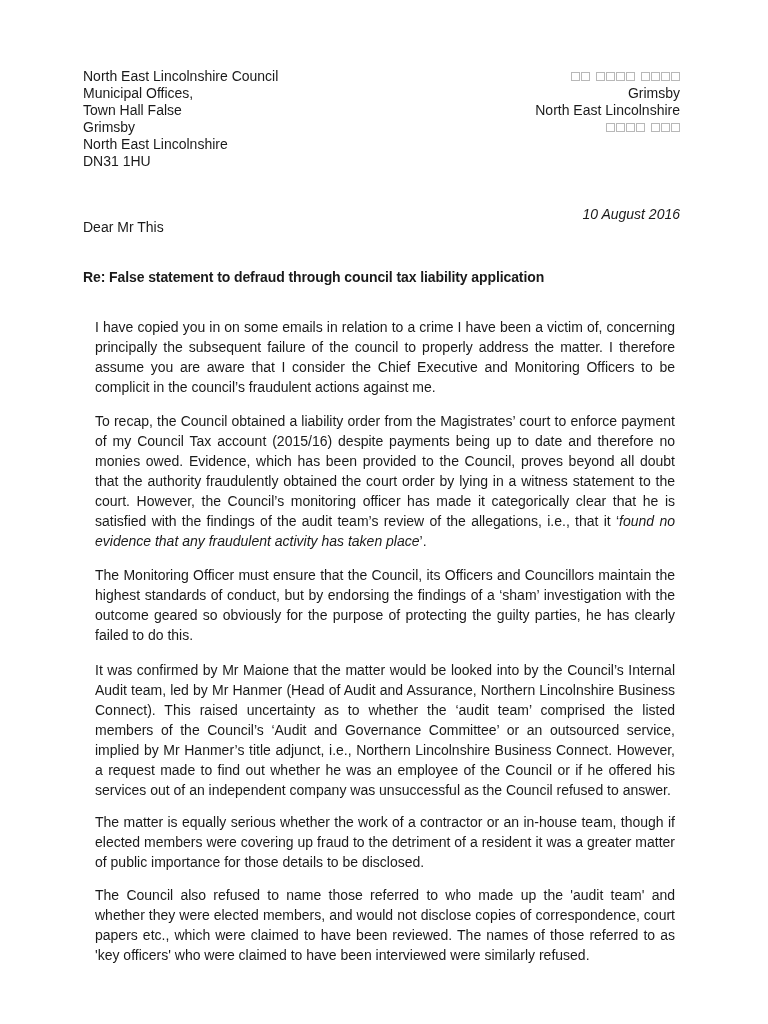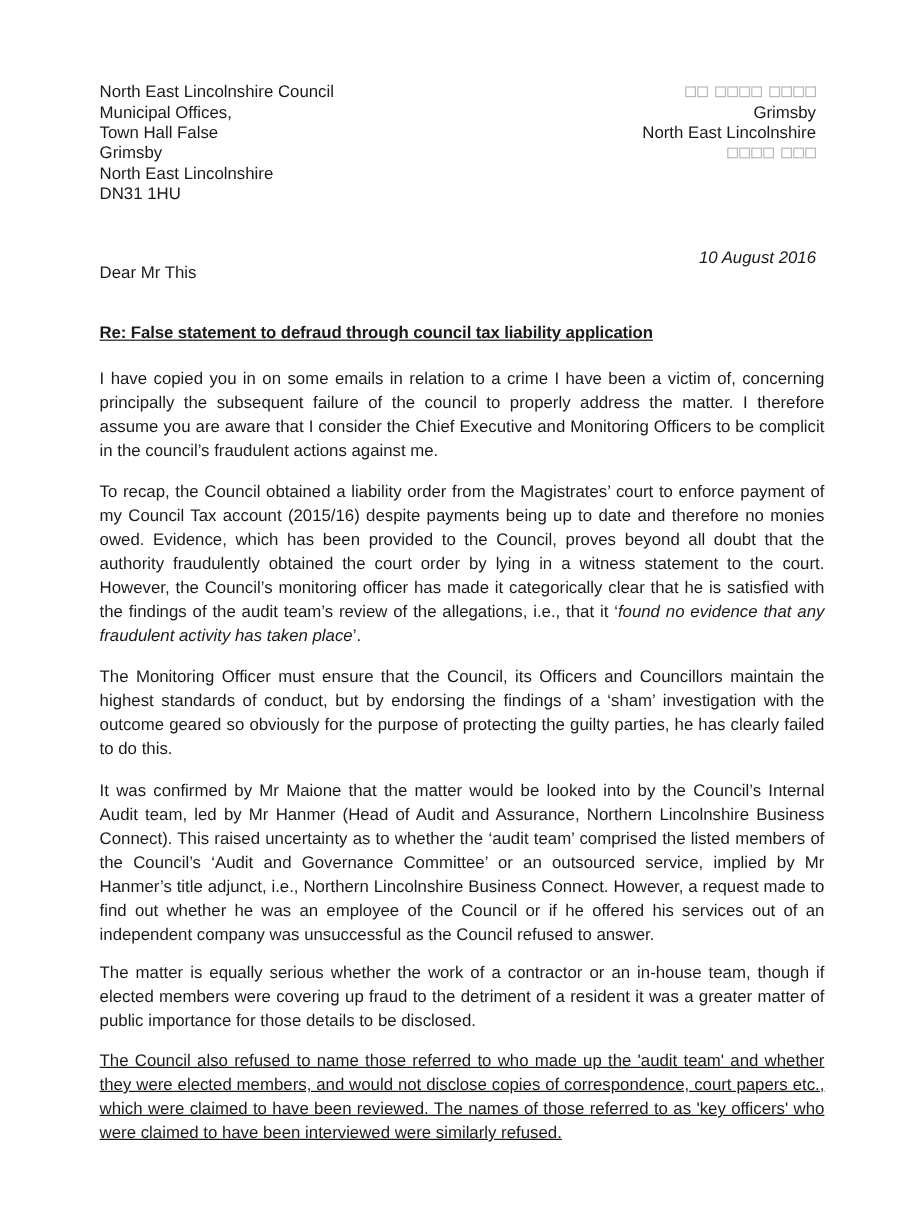--- a/index.html
+++ b/index.html
@@ -66,33 +66,32 @@
       left: 83px;
       top: 219px;
       font-size: 14px;
     }
     .subject {
       position: absolute;
       left: 83px;
       top: 269px;
       font-size: 14px;
       font-weight: bold;
-      text-decoration: underline;
       letter-spacing: -0.1px;
     }
     .body {
       position: absolute;
       left: 83px;
       width: 604px;
       font-size: 14px;
       line-height: 20px;
       text-align: justify;
     }
     .body p {
-      margin: 0;
+      margin: 12px;
     }
     .body em { font-style: italic; }
   </style>
 </head>
 <body>
 
 <div class="page">
 
   <div class="addr-left">
     <div>North East Lincolnshire Council</div>
@@ -158,17 +157,17 @@
   </div>
 
   <div class="body" style="top:648px;">
     <p>It was confirmed by Mr Maione that the matter would be looked into by the Council’s Internal Audit team, led by Mr Hanmer (Head of Audit and Assurance, Northern Lincolnshire Business Connect). This raised uncertainty as to whether the ‘audit team’ comprised the listed members of the Council’s ‘Audit and Governance Committee’ or an outsourced service, implied by Mr Hanmer’s title adjunct, i.e., Northern Lincolnshire Business Connect. However, a request made to find out whether he was an employee of the Council or if he offered his services out of an independent company was unsuccessful as the Council refused to answer.</p>
   </div>
 
   <div class="body" style="top:800px;">
     <p>The matter is equally serious whether the work of a contractor or an in-house team, though if elected members were covering up fraud to the detriment of a resident it was a greater matter of public importance for those details to be disclosed.</p>
   </div>
 
-  <div class="body" style="top:873px;text-decoration:underline;">
+  <div class="body" style="top:873px;">
     <p>The Council also refused to name those referred to who made up the 'audit team' and whether they were elected members, and would not disclose copies of correspondence, court papers etc., which were claimed to have been reviewed. The names of those referred to as 'key officers' who were claimed to have been interviewed were similarly refused.</p>
   </div>
 
 </div>
 
 </body></html>

